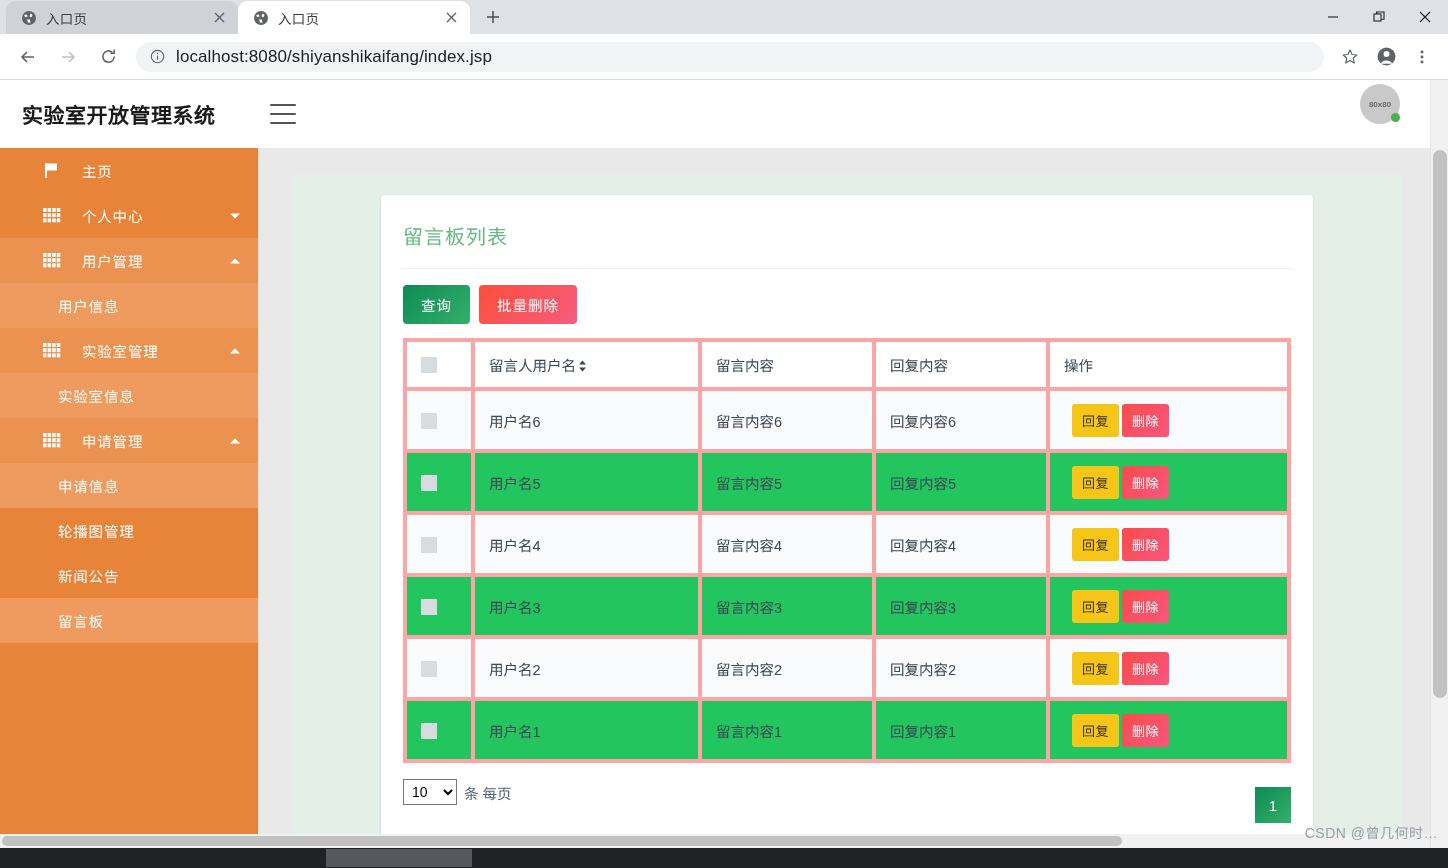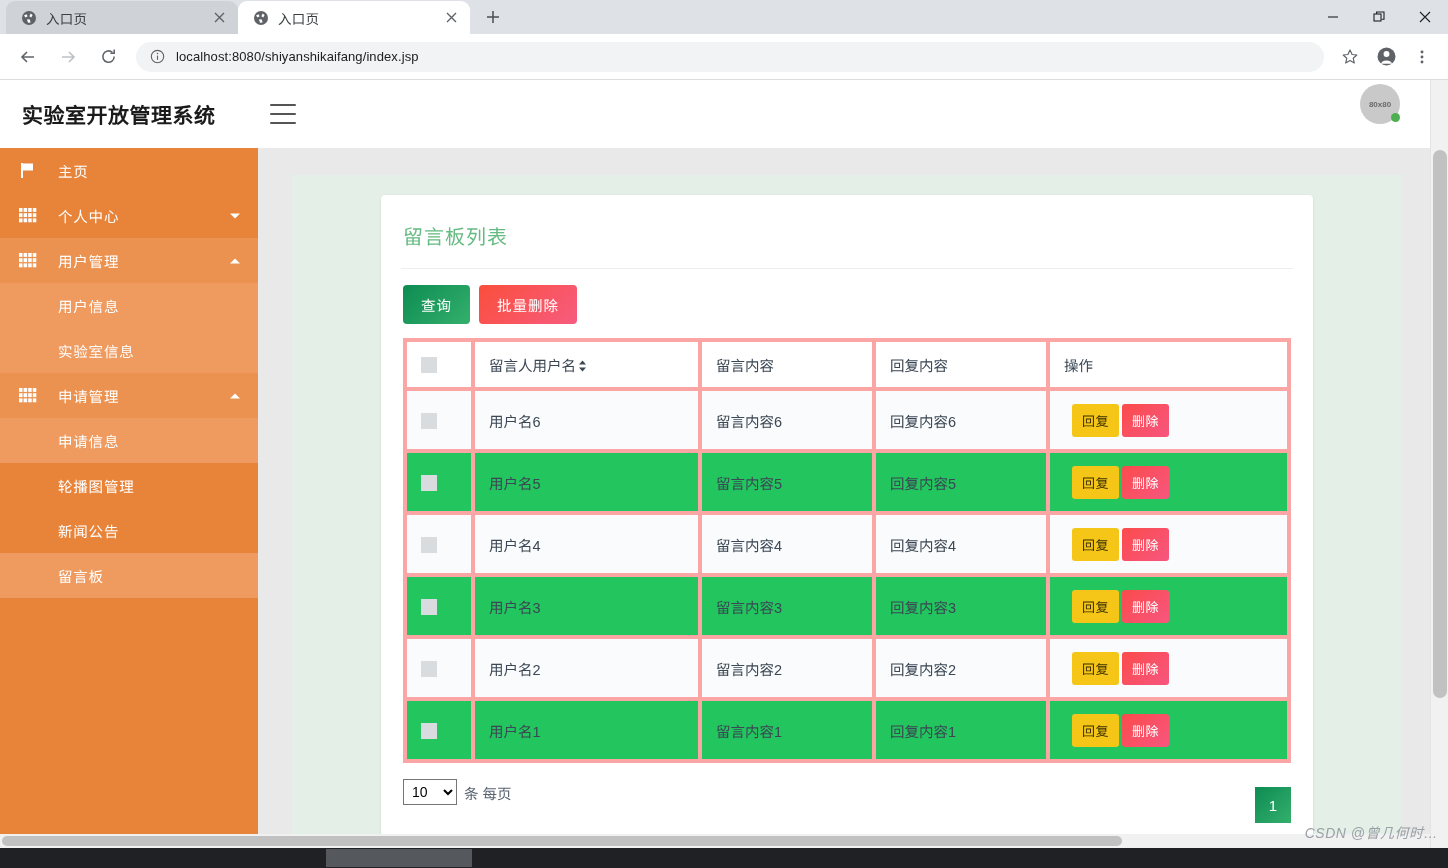--- a/index.html
+++ b/index.html
@@ -70,21 +70,21 @@
     color: #5f6368;
   }
   .navbtn.disabled { color: #bdc1c6; }
   .omnibox {
     flex: 1 1 auto; height: 30px; margin: 0 8px;
     background: #f1f3f4; border-radius: 16px;
     display: flex; align-items: center; padding: 0 12px;
   }
   .omnibox-icon { width: 18px; height:18px; margin-right: 10px; color:#5f6368;
      display:flex; align-items:center; justify-content:center; }
-  .omnibox-url { font-size: 13px; color: #202124; white-space: nowrap; letter-spacing:.1px; }
+  .omnibox-url { font-size: 17px; color: #202124; white-space: nowrap; letter-spacing:.1px; }
   .tb-right { display: flex; align-items: center; }
   .tb-icon {
     width: 32px; height: 32px; margin: 0 2px;
     display: flex; align-items: center; justify-content: center; color: #5f6368;
   }
 
   
   .viewport {
     position: absolute; left: 0; top: 80px;
     width: 1448px; height: 788px;
@@ -123,20 +123,21 @@
   
   .sidebar {
     position: absolute; left: 0; top: 68px;
     width: 258px; height: 720px;
     background: #e8833a; overflow: hidden;
   }
   .nav-item {
     height: 45px; display: flex; align-items: center;
     color: #ffffff; font-size: 14.5px; position: relative;
     background: #e8833a;
+    padding-left: 24px;
   }
   .nav-item.lighter { background: #ec9250; }
   .nav-item.lightest { background: #ef9a5e; }
   .nav-icon {
     width: 20px; height: 18px; margin-left: 18px; margin-right: 20px;
     flex: 0 0 20px; display: flex; align-items: center; justify-content: center;
     color: #ffffff;
   }
   .nav-label { letter-spacing: .8px; }
   .nav-sub { padding-left: 58px; height: 45px; }
@@ -245,21 +246,20 @@
   }
   .taskbar-chunk {
     position: absolute; top: 1px; left: 326px; width: 146px; height: 18px;
     background: #55585c;
   }
 
   .watermark {
     position: absolute; right: 10px; bottom: 26px;
     font-size: 14px; color: #9aa0a6; letter-spacing: .5px;
     white-space: nowrap;
-    font-style: italic;
   }
 </style>
 </head>
 <body>
 
 <div class="browser-window">
 
   <div class="tabstrip">
 
     <div class="tab inactive">
@@ -430,20 +430,40 @@
               <rect x="4.6" y="10.4" width="3.5" height="3.9" fill="#ffffff"></rect>
               <rect x="9.2" y="10.4" width="3.5" height="3.9" fill="#ffffff"></rect>
               <rect x="13.799999999999999" y="10.4" width="3.5" height="3.9" fill="#ffffff"></rect>
             </svg>
           </span>
           <span class="nav-label">用户管理</span>
           <span class="nav-caret caret-up"></span>
         </div>
         <div class="nav-item lightest nav-sub">
           <span class="nav-label">用户信息</span>
+        </div>
+        <div class="nav-item lighter">
+          <span class="nav-icon">
+            <svg width="18" height="16" viewBox="0 0 18 16">
+              <rect x="0" y="0" width="3.5" height="3.9" fill="#ffffff"></rect>
+              <rect x="4.6" y="0" width="3.5" height="3.9" fill="#ffffff"></rect>
+              <rect x="9.2" y="0" width="3.5" height="3.9" fill="#ffffff"></rect>
+              <rect x="13.799999999999999" y="0" width="3.5" height="3.9" fill="#ffffff"></rect>
+              <rect x="0" y="5.2" width="3.5" height="3.9" fill="#ffffff"></rect>
+              <rect x="4.6" y="5.2" width="3.5" height="3.9" fill="#ffffff"></rect>
+              <rect x="9.2" y="5.2" width="3.5" height="3.9" fill="#ffffff"></rect>
+              <rect x="13.799999999999999" y="5.2" width="3.5" height="3.9" fill="#ffffff"></rect>
+              <rect x="0" y="10.4" width="3.5" height="3.9" fill="#ffffff"></rect>
+              <rect x="4.6" y="10.4" width="3.5" height="3.9" fill="#ffffff"></rect>
+              <rect x="9.2" y="10.4" width="3.5" height="3.9" fill="#ffffff"></rect>
+              <rect x="13.799999999999999" y="10.4" width="3.5" height="3.9" fill="#ffffff"></rect>
+            </svg>
+          </span>
+          <span class="nav-label">实验室管理</span>
+          <span class="nav-caret caret-up"></span>
         </div>
         <div class="nav-item lightest nav-sub">
           <span class="nav-label">实验室信息</span>
         </div>
         <div class="nav-item lighter">
           <span class="nav-icon">
             <svg width="18" height="16" viewBox="0 0 18 16">
               <rect x="0" y="0" width="3.5" height="3.9" fill="#ffffff"></rect>
               <rect x="4.6" y="0" width="3.5" height="3.9" fill="#ffffff"></rect>
               <rect x="9.2" y="0" width="3.5" height="3.9" fill="#ffffff"></rect>

